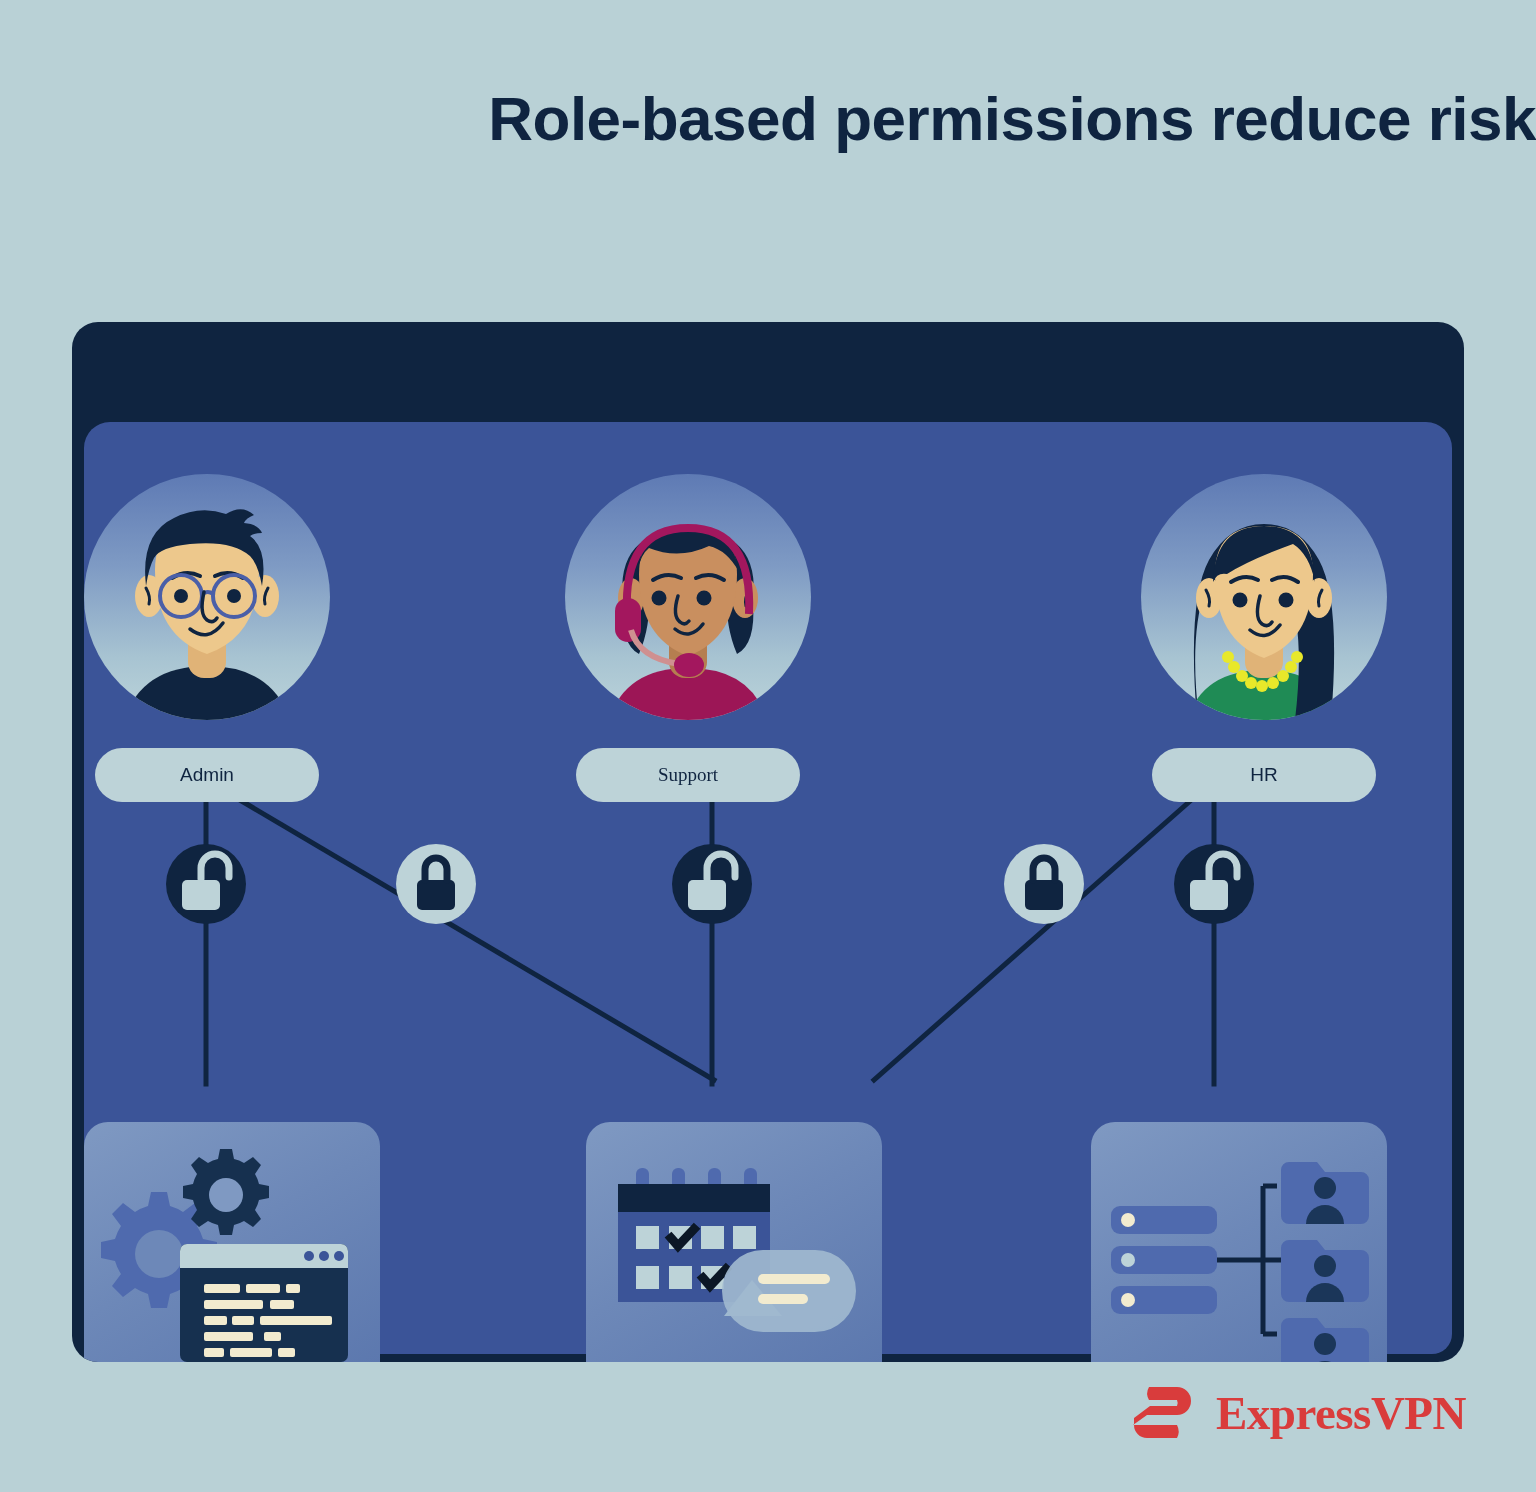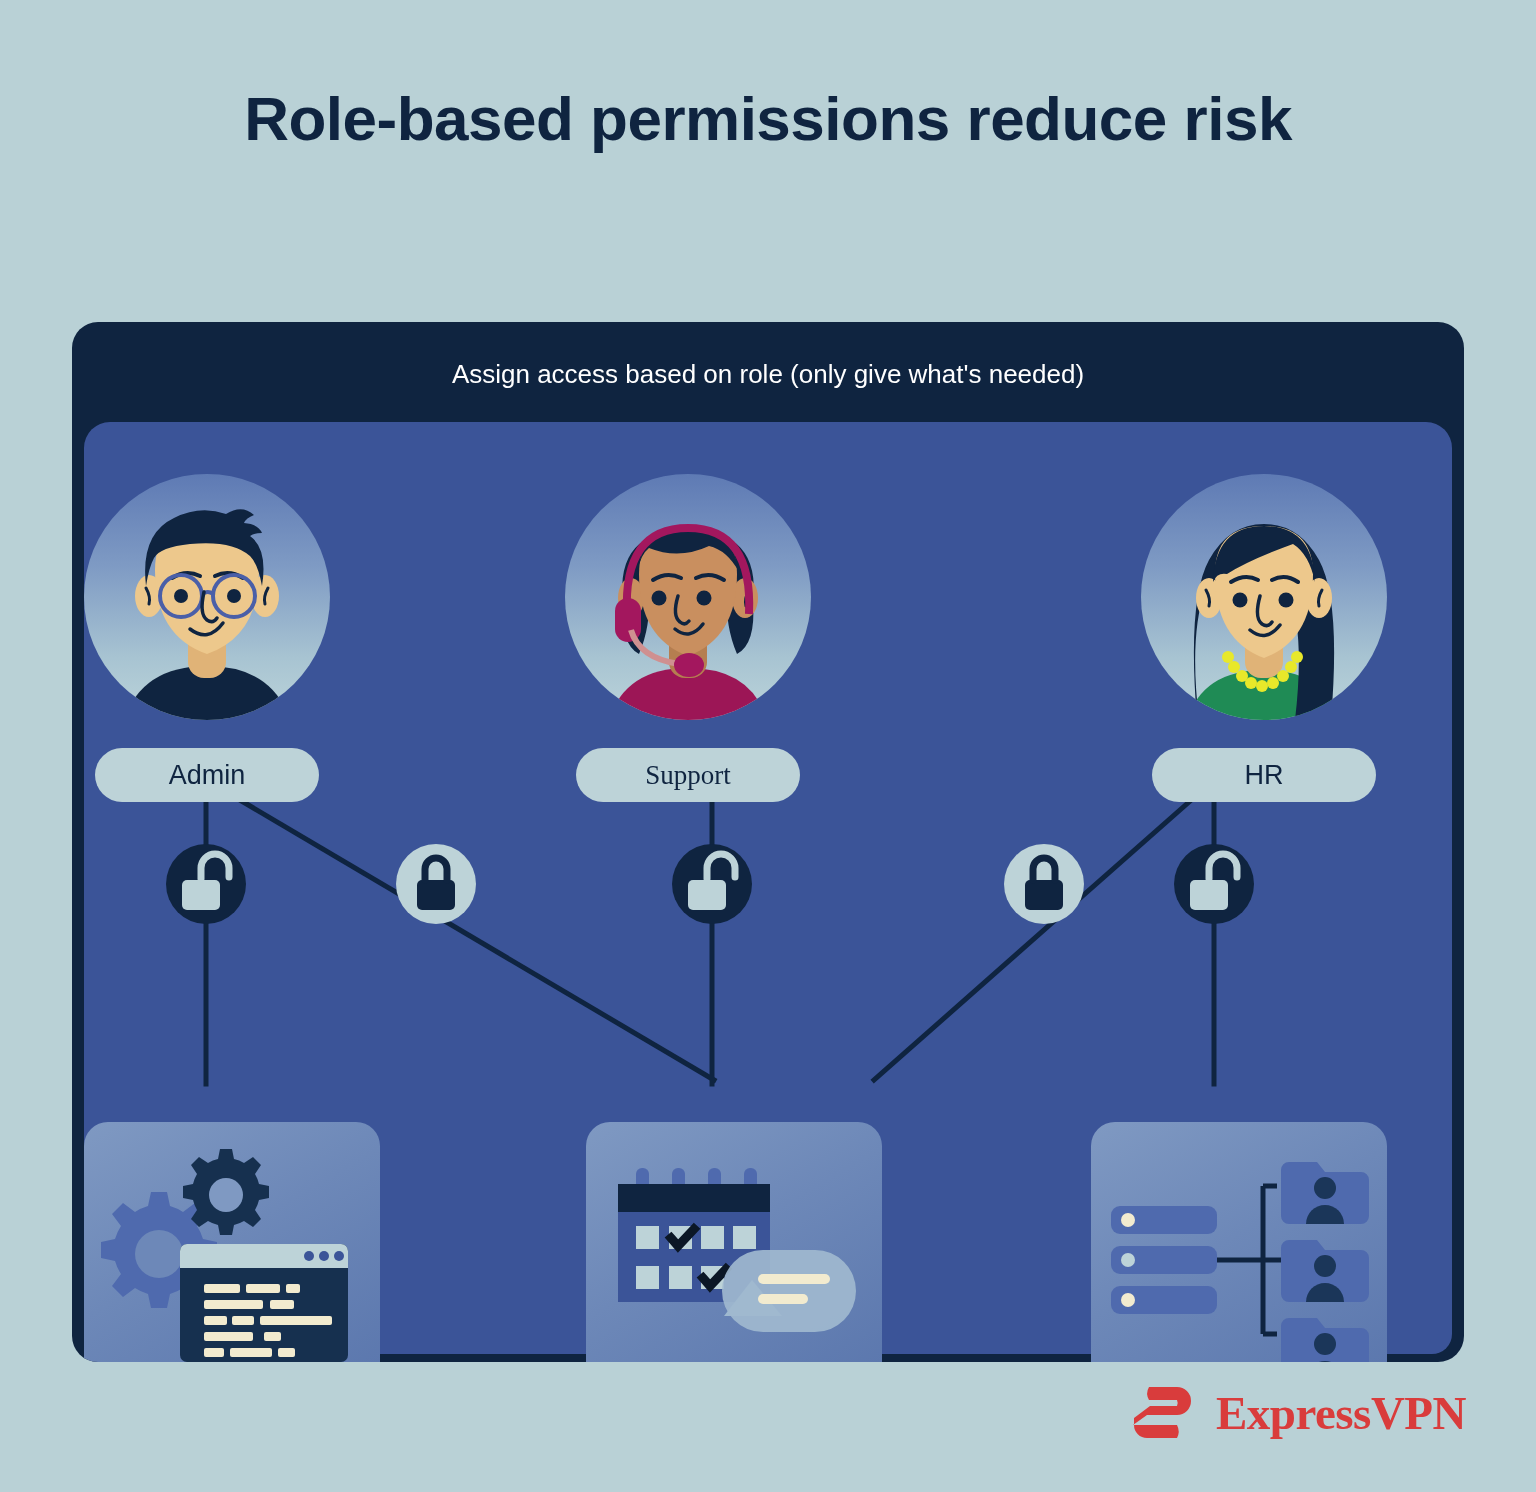--- a/index.html
+++ b/index.html
@@ -5,21 +5,21 @@
   html,body{margin:0;padding:0;}
   body{
     width:1536px;height:1492px;
     background:#b9d1d6;
     font-family:"Liberation Sans", sans-serif;
     overflow:hidden;
     position:relative;
   }
   #title{
     position:absolute;left:0;top:84px;width:1536px;
-    text-align:center;
+    text-align:right;
     font-size:62px;line-height:1.12;
     font-weight:bold;
     color:#0f2440;
     letter-spacing:-0.5px;
   }
   #panel{
     position:absolute;left:72px;top:322px;
     width:1392px;height:1040px;
     background:#0f2440;
     border-radius:26px;
@@ -43,21 +43,21 @@
   .avatar-col{position:absolute;top:52px;width:246px;}
   .avatar-circle{
     position:relative;width:246px;height:246px;border-radius:50%;
     background:linear-gradient(180deg,#5e7ab4 0%,#7f9bc4 38%,#a8c4d2 75%,#bcd4da 100%);
     overflow:hidden;
   }
   .role-pill{
     margin:28px auto 0;height:54px;border-radius:27px;
     background:#bdd3d8;color:#0f2440;
     display:flex;align-items:center;justify-content:center;
-    font-size:27px;
+    font-size:19px;
   }
   .pill-admin{width:224px;}
   .pill-support{width:224px;}
   .pill-hr{width:224px;}
 
   
   .res-card{
     position:absolute;top:700px;width:296px;height:266px;
     border-radius:24px;
     background:linear-gradient(150deg,#7f99c2 0%,#6d88b8 45%,#5a76ad 100%);
@@ -78,23 +78,20 @@
 </style>
 </head>
 <body>
 
 <div id="title">
   <div>Role-based permissions reduce risk</div>
 </div>
 
 <div id="panel">
 
-  <div id="panel-header">
-    <span id="panel-header-text">Assign access based on role (only give what's needed)</span>
-  </div>
 
   <div id="panel-body">
 
     <svg id="wires" viewBox="0 0 1368 932">
       <defs>
         <linearGradient id="gCard" x1="0" y1="0" x2="0.55" y2="1">
           <stop offset="0%" stop-color="#86a0c6"></stop>
           <stop offset="55%" stop-color="#6b86b7"></stop>
           <stop offset="100%" stop-color="#566fa8"></stop>
         </linearGradient>

